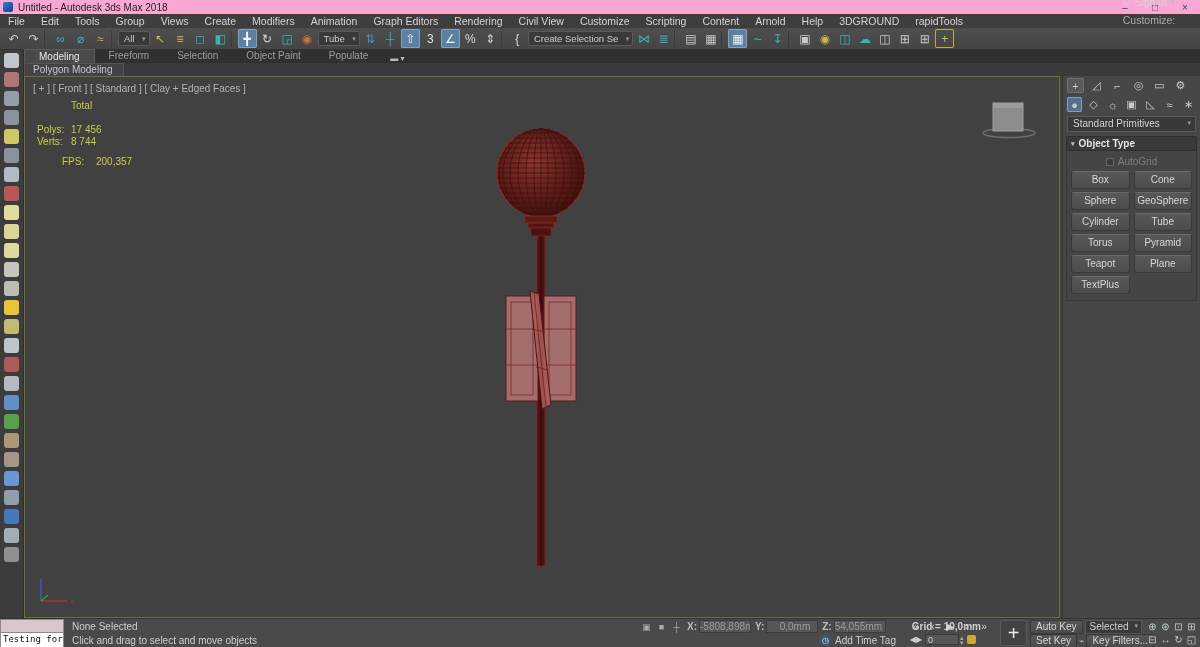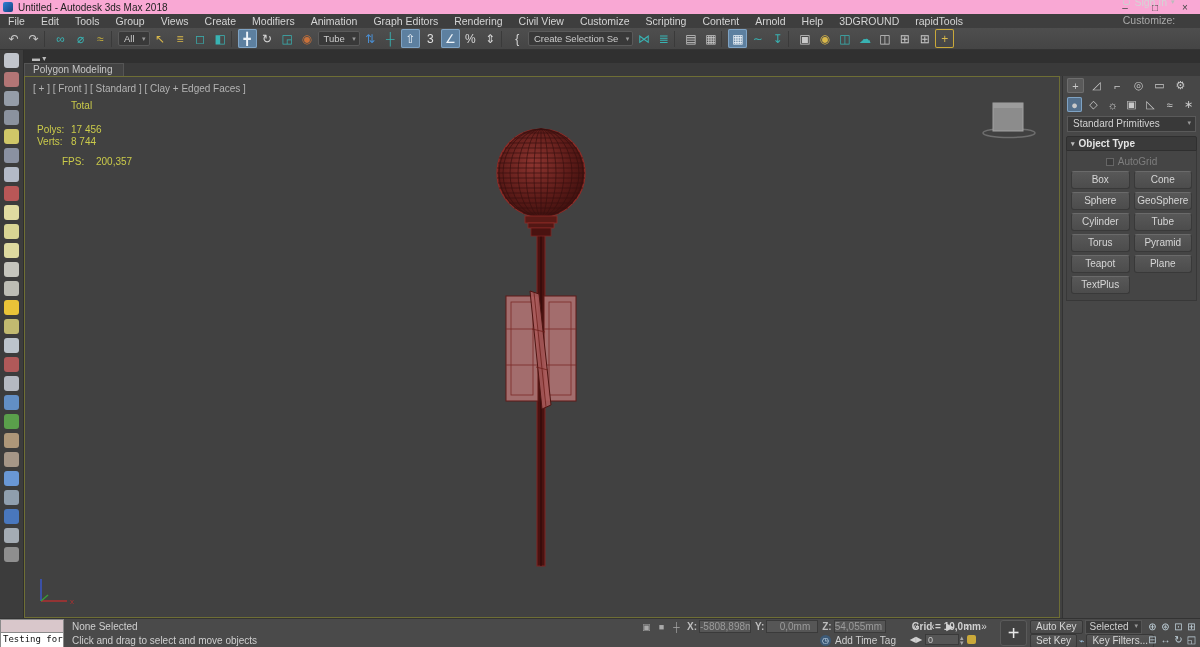--- a/index.html
+++ b/index.html
@@ -414,20 +414,28 @@
       <span></span>
     </div>
 
     <div class="ticon hl">
       <span style="color: rgb(217, 184, 74);">+</span>
       <span></span>
     </div>
   </div>
 
 <div class="ribbon-tabs">
+  <span style="display:flex;">
+
+  <span class="rtab active">Modeling</span>
+      <span class="rtab">Freeform</span>
+      <span class="rtab">Selection</span>
+      <span class="rtab">Object Paint</span>
+      <span class="rtab">Populate</span>
+    </span>
   <span class="ribbon-overflow">▬ ▾</span>
 </div>
 <div class="ribbon-panelrow">
   <span class="rpanel">Polygon Modeling</span>
 </div>
 
 <div class="leftstrip">
 
 <div class="lsicon" style="background: rgb(200, 204, 212);"></div>
     <div class="lsicon" style="background: rgb(184, 120, 120);"></div>

